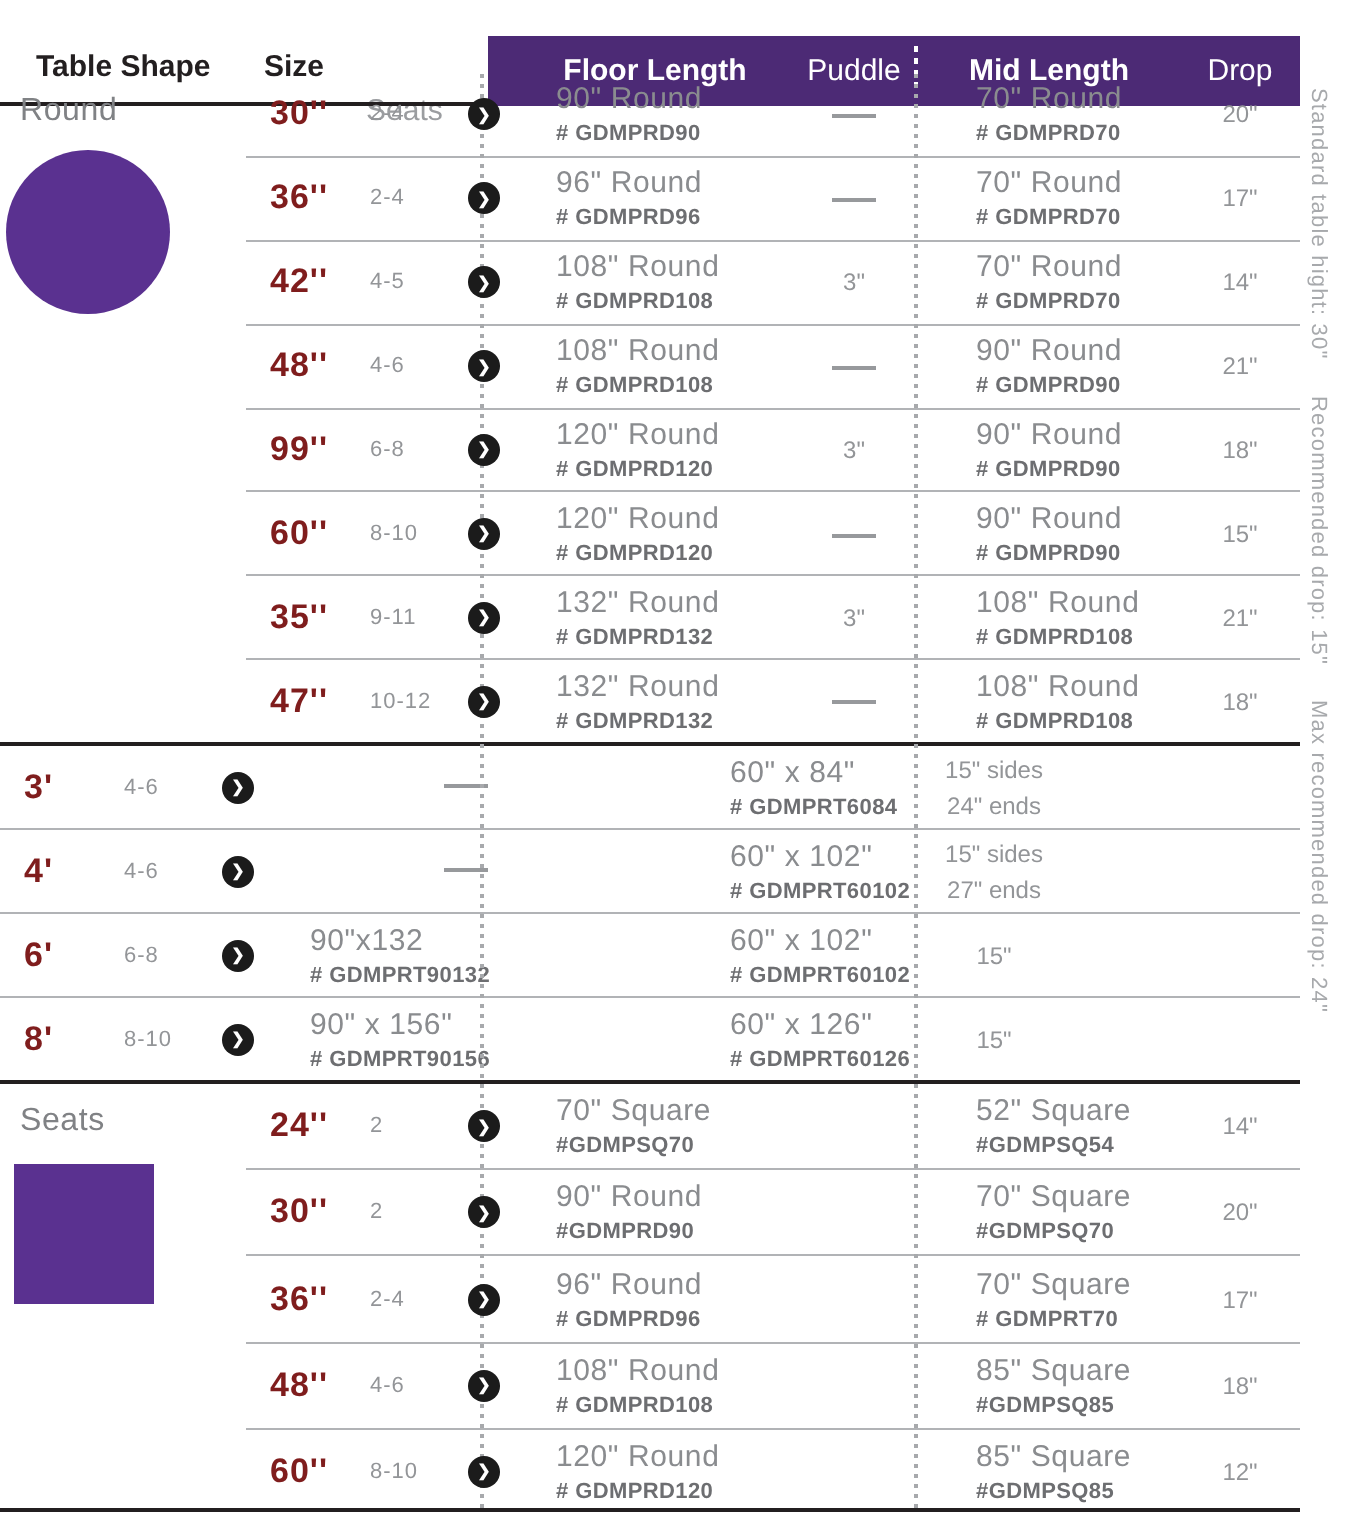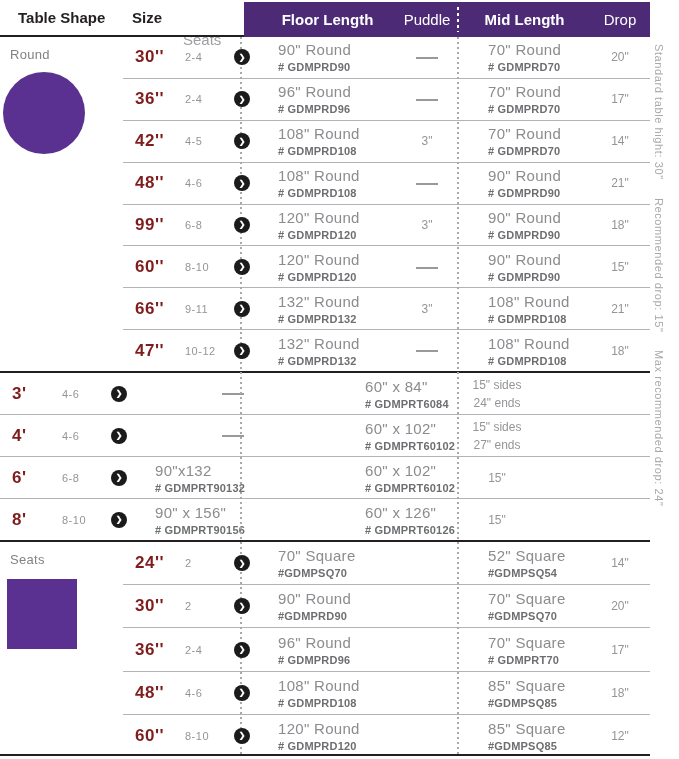--- a/index.html
+++ b/index.html
@@ -1,40 +1,40 @@
 <!DOCTYPE html>
 <html><head>
 <meta charset="utf-8">
 <style>
   html,body{margin:0;padding:0;background:#ffffff;}
   #stage{
     position:relative;width:679px;height:759px;background:#fff;overflow:hidden;
     font-family:"Liberation Sans", sans-serif;color:#231f20;
   }
   
-  #hdr{position:absolute;top:0;left:0;width:679px;height:37px;}
+  #hdr{position:absolute;top:16px;left:0;width:679px;height:37px;}
   .hdr-left-label{position:absolute;top:9px;font-size:15px;}
   #hl-shape{left:18px;font-weight:700;color:#231f20;}
   #hl-size{left:132px;font-weight:700;color:#231f20;}
   #hl-seats{left:183px;color:#9b9da0;font-weight:400;margin-top:22px;}
   #hdr-underline{position:absolute;left:0;top:35px;width:244px;height:2px;background:#231f20;}
   #hdr-purple{position:absolute;left:244px;top:2px;width:406px;height:35px;background:var(--header-purple);}
   .phdr{position:absolute;top:8px;height:20px;line-height:20px;color:#fff;font-size:15px;text-align:center;}
   #ph-floor{left:8px;width:151px;font-weight:700;}
   #ph-puddle{left:151px;width:64px;font-weight:400;}
   #ph-mid{left:215px;width:131px;font-weight:700;}
   #ph-drop{left:346px;width:60px;font-weight:400;}
   #hdr-dash{position:absolute;left:213px;top:5px;width:2px;height:25px;
     background:repeating-linear-gradient(to bottom,#fff 0 3px,transparent 3px 6px);}
   
   #sections{position:absolute;top:37px;left:0;width:650px;}
   .section{display:flex;box-sizing:border-box;}
   .section + .section{border-top:2px solid #231f20;}
   .shape-cell{width:123px;flex:0 0 123px;box-sizing:border-box;padding-top:10px;}
-  .section-label{margin-left:10px;font-size:13px;color:#808285;letter-spacing:.3px;}
+  .section-label{margin-left:10px;font-size:16px;color:#808285;letter-spacing:.3px;}
   .shape{background:var(--shape-purple);}
   .shape.circle{width:82px;height:82px;border-radius:50%;margin:10px 0 0 3px;}
   .shape.rectangle{width:96px;height:48px;margin:10px 0 0 7px;}
   .shape.square{width:70px;height:70px;margin:12px 0 0 7px;}
   .shape-note{margin:8px 0 0 14px;width:92px;font-size:12px;line-height:1.35;color:#a4a6a9;}
   .rows{flex:1;display:flex;flex-direction:column;}
   .row{flex:1;display:grid;grid-template-columns:57px 52px 20px 143px 64px 131px 60px;
     align-items:center;box-sizing:border-box;}
   .row:not(:last-child){border-bottom:1px solid #b1b3b6;}
   .cell{box-sizing:border-box;}
@@ -195,21 +195,21 @@
             <div class="cell c-puddle"><span class="dashline"></span></div>
             <div class="cell c-mid">
               <div class="val">90" Round</div>
               <div class="pn"># GDMPRD90</div>
             </div>
             <div class="cell c-drop">
               <div>15"</div>
             </div>
           </div>
           <div class="row">
-            <div class="cell c-size">66''</div>
+            <div class="cell c-size">35''</div>
             <div class="cell c-seats">9-11</div>
             <div class="cell c-arrow">
               <span class="arrow-circle">❯</span>
             </div>
             <div class="cell c-floor">
               <div class="val">132" Round</div>
               <div class="pn"># GDMPRD132</div>
             </div>
             <div class="cell c-puddle">3"</div>
             <div class="cell c-mid">

